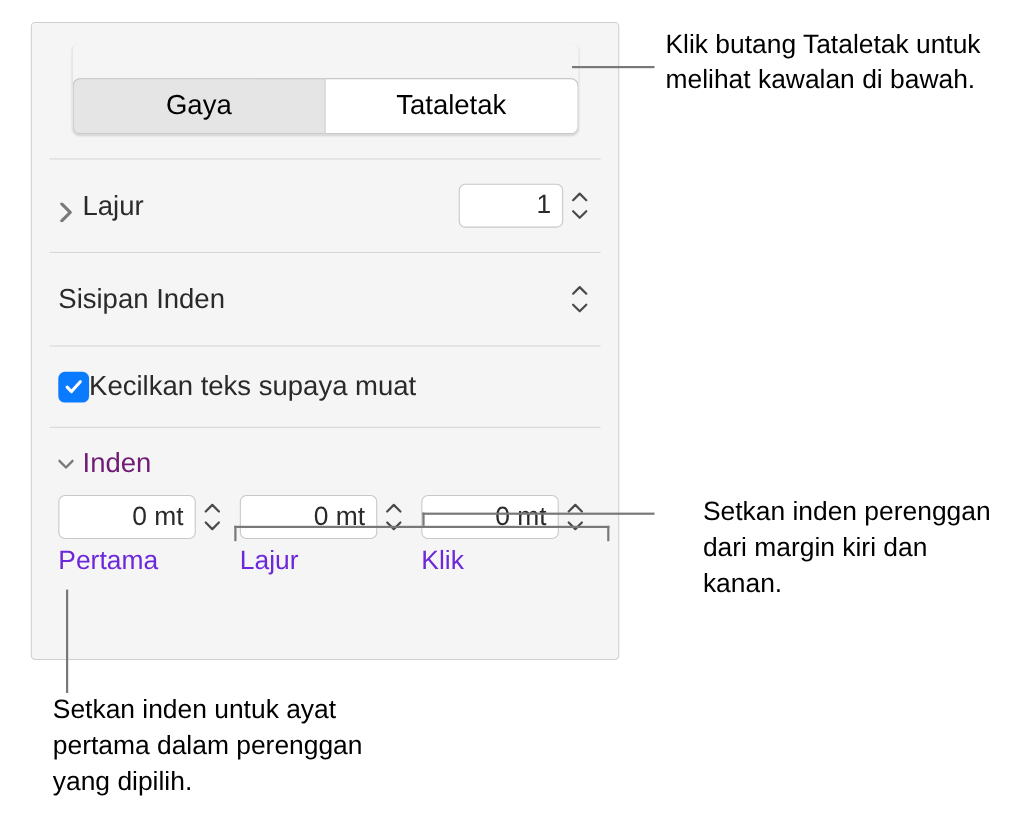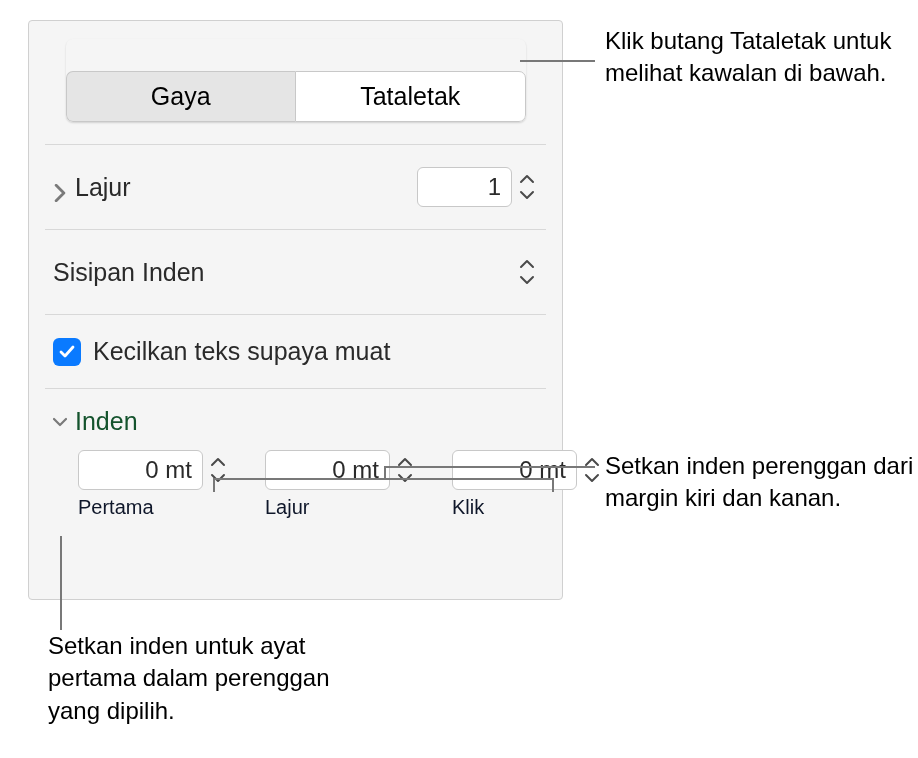--- a/index.html
+++ b/index.html
@@ -120,56 +120,54 @@
       cursor: pointer;
     }
     .stepper-arrow svg {
       width: 16px;
       height: 10px;
     }
     .checkbox-row {
       display: flex;
       align-items: center;
       padding: 22px 0;
-      gap: 12px;
     }
     .checkbox {
       width: 28px;
       height: 28px;
       background: #0a7aff;
       border-radius: 6px;
       display: flex;
       align-items: center;
       justify-content: center;
       cursor: pointer;
     }
     .checkbox svg {
       width: 18px;
       height: 18px;
     }
     .section-header {
       display: flex;
       align-items: center;
       font-size: 25px;
-      color: #14532d;
+      color: #701a75;
       padding: 18px 0 14px 0;
     }
     .indent-row {
       display: flex;
-      gap: 36px;
+      gap: 14px;
       padding-bottom: 10px;
-      margin-left: 25px;
     }
     .indent-group {
       display: flex;
       flex-direction: column;
     }
     .indent-label {
-      font-size: 20px;
-      color: #0f172a;
+      font-size: 24px;
+      color: #6d28d9;
       margin-top: 6px;
     }
     
     .callout {
       position: absolute;
       font-size: 24px;
       line-height: 1.35;
       color: #000000;
       max-width: 330px;
     }
@@ -330,16 +328,16 @@
   </div>
 
 </div>
 
 <div class="callout-line" style="left:520px; top:60px; width:75px; height:2px;"></div>
 <div class="callout" style="left:605px; top:25px;">Klik butang Tataletak untuk melihat kawalan di bawah.</div>
 
 <div class="callout-bracket" style="left:213px; top:478px; width:341px; height:14px; border-width:2px 2px 0 2px;"></div>
 <div class="callout-line" style="left:384px; top:466px; width:2px; height:12px;"></div>
 <div class="callout-line" style="left:384px; top:466px; width:211px; height:2px;"></div>
-<div class="callout" style="left:605px; top:450px;">Setkan inden perenggan dari margin kiri dan kanan.</div>
+<div class="callout" style="left:639px; top:450px;">Setkan inden perenggan dari margin kiri dan kanan.</div>
 
 <div class="callout-line" style="left:60px; top:536px; width:2px; height:94px;"></div>
 <div class="callout" style="left:48px; top:630px; max-width:290px;">Setkan inden untuk ayat pertama dalam perenggan yang dipilih.</div>
 
 </body></html>

